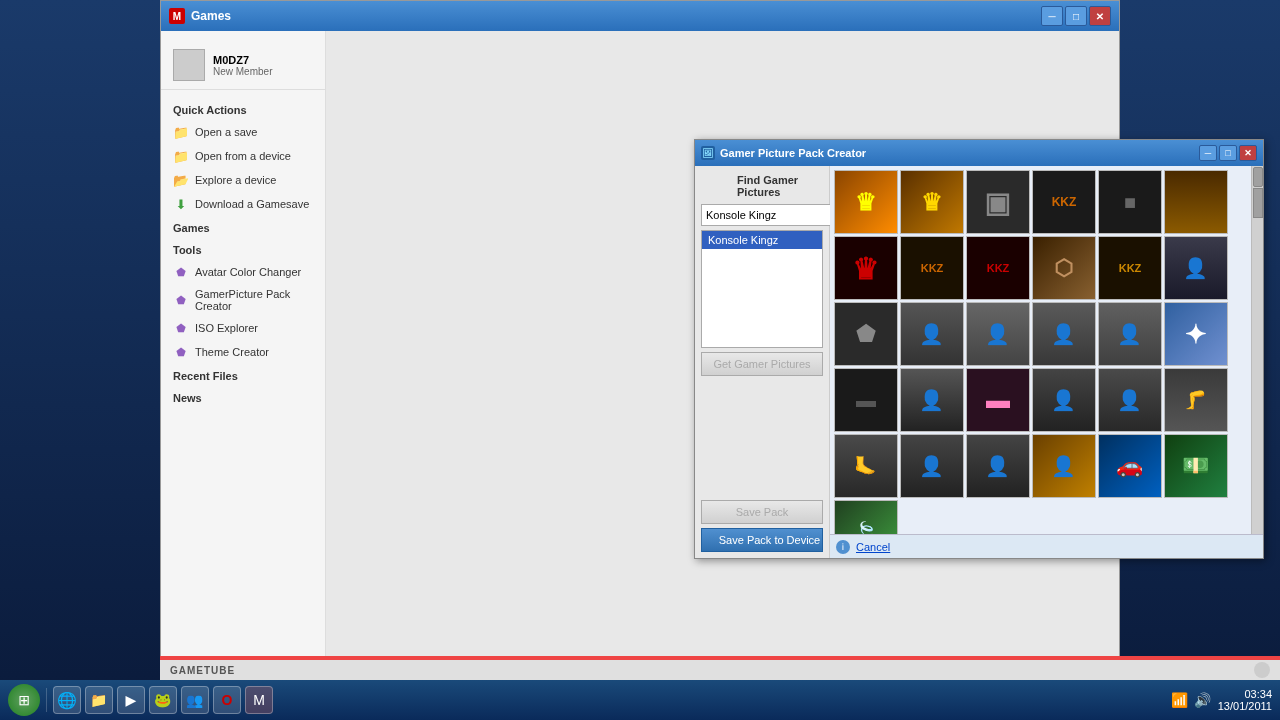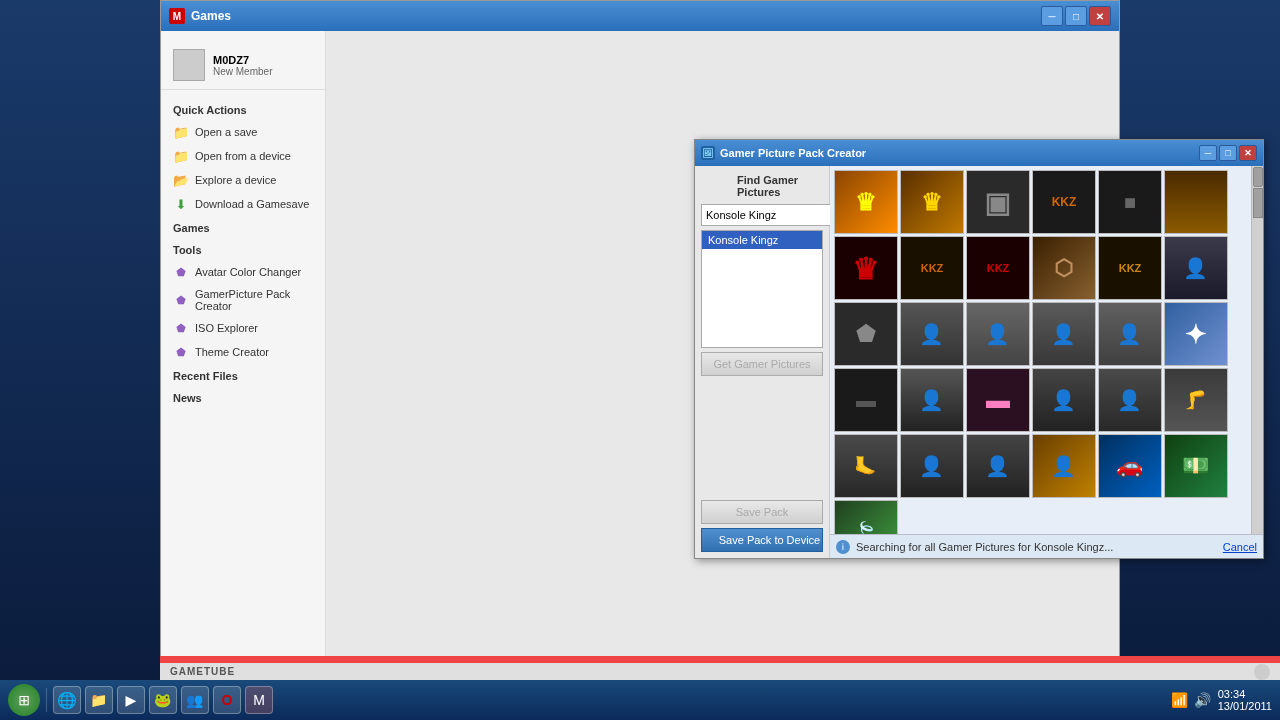--- a/index.html
+++ b/index.html
@@ -165,21 +165,21 @@
 
     .taskbar-right {
       margin-left: auto;
       display: flex;
       align-items: center;
       gap: 6px;
       color: white;
       font-size: 11px;
     }
 
-    .taskbar-time { text-align: left; }
+    .taskbar-time { text-align: right; }
 
     
     .dialog {
       position: absolute;
       top: 108px; left: 368px;
       width: 570px;
       height: 420px;
       background: #f0f0f0;
       border: 1px solid #888;
       box-shadow: 2px 2px 8px rgba(0,0,0,0.4);
@@ -401,21 +401,21 @@
       background: #a0a0a0;
       border: 1px solid #888;
       margin: 1px;
     }
 
     .gametube-bar {
       position: absolute;
       bottom: 40px; left: 160px; right: 0;
       height: 24px;
       background: #e0e0e0;
-      border-top: 7px solid #ef4444;
+      border-top: 4px solid #ef4444;
       display: flex;
       align-items: center;
       padding: 0 10px;
       font-size: 10px;
       color: #555;
       font-weight: bold;
       letter-spacing: 1px;
     }
 
     
@@ -647,21 +647,20 @@
                 </div>
               </div>
               <div class="scrollbar-track">
                 <div style="width:10px;height:20px;background:#a0a0a0;border:1px solid #888;margin:1px;border-radius:2px;"></div>
                 <div class="scrollbar-thumb"></div>
               </div>
             </div>
 
             <div class="status-bar">
               <div class="status-icon">ℹ</div>
-              <span class="status-text">Searching for all Gamer Pictures for Konsole Kingz...</span>
               <span class="cancel-link">Cancel</span>
             </div>
           </div>
         </div>
       </div>
     </div>
   </div>
 </div>
 
 <div class="gametube-bar">

